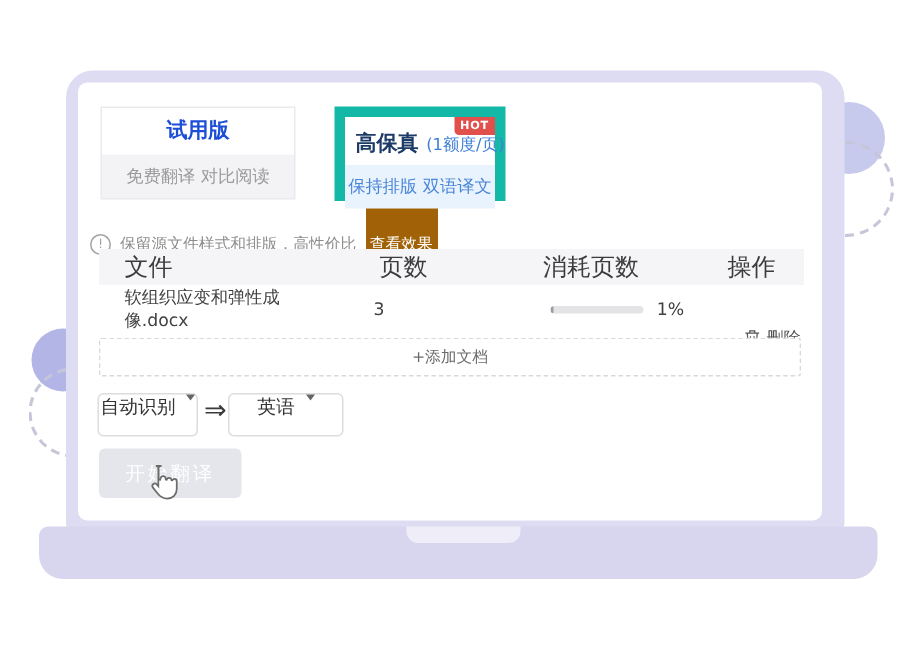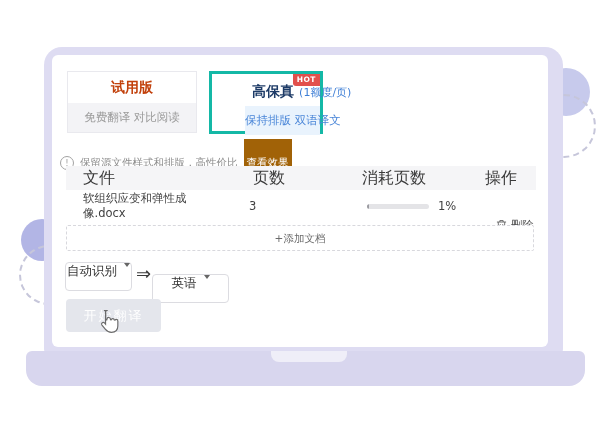--- a/index.html
+++ b/index.html
@@ -34,23 +34,23 @@
     position:absolute;left:245px;top:0;width:76px;height:11px;
     background:#efeef8;border-radius:0 0 8px 8px;
   }
 
   
   .content{position:absolute;z-index:3;left:0;top:0;width:600px;height:434px;}
 
   
   .tab{position:absolute;box-sizing:border-box;background:#fff;}
   .tab-trial{left:67px;top:71px;width:130px;height:62px;border:1px solid #e9e9ee;}
-  .tab-trial .tab-title{height:31px;line-height:31px;text-align:center;font-size:14px;font-weight:bold;color:#c2410c;}
+  .tab-trial .tab-title{height:31px;line-height:31px;text-align:center;font-size:14px;font-weight:bold;color:#1d4ed8;}
   .tab-trial .tab-sub{height:29px;line-height:29px;text-align:center;font-size:11.5px;color:#9a9a9a;background:#f3f3f6;}
-  .tab-hifi{left:209px;top:71px;width:114px;height:63px;border:3px solid #14b8a6;padding-left:33px;}
+  .tab-hifi{left:223px;top:71px;width:114px;height:63px;border:7px solid #14b8a6;}
   .tab-hifi .tab-title{height:32px;line-height:34px;padding-left:7px;white-space:nowrap;}
   .tab-hifi .tab-title .t{font-size:14px;font-weight:bold;color:#1c3a66;}
   .tab-hifi .tab-title .p{font-size:11px;color:#3f7fd6;}
   .tab-hifi .tab-sub{height:29px;line-height:29px;text-align:center;font-size:11.5px;color:#4a86d8;background:#e9f3fd;white-space:nowrap;}
   .hot-badge{
     position:absolute;top:0px;right:0px;height:12px;line-height:12px;padding:0 4px;
     background:#e2504c;color:#fff;font-size:7.5px;font-weight:bold;border-radius:0 0 0 3px;letter-spacing:.5px;
   }
 
   
@@ -86,21 +86,21 @@
     font-size:10.5px;color:#6b6b6b;cursor:pointer;background:#fff;
   }
 
   
   .select{
     position:absolute;box-sizing:border-box;height:29px;border:1px solid #dcdce1;border-radius:4px;
     background:#fff;display:flex;align-items:flex-start;justify-content:center;gap:7px;
     font-size:12.5px;color:#333;font-weight:500;cursor:pointer;
   }
   .select-src{left:65px;top:262px;width:67px;}
-  .select-tgt{left:152px;top:274px;width:77px;}
+  .select-tgt{left:152px;top:262px;width:77px;}
   .caret{width:0;height:0;border-left:3.5px solid transparent;border-right:3.5px solid transparent;border-top:4.5px solid #666;}
   .lang-arrow{position:absolute;left:136px;top:263px;font-size:18px;color:#3a3a3a;}
 
   
   .start-btn{
     position:absolute;left:66px;top:299px;width:95px;height:33px;border:none;border-radius:4px;
     background:#e4e6ec;color:rgba(255,255,255,0.95);font-size:13px;letter-spacing:2px;
     font-family:inherit;cursor:pointer;
   }
 

